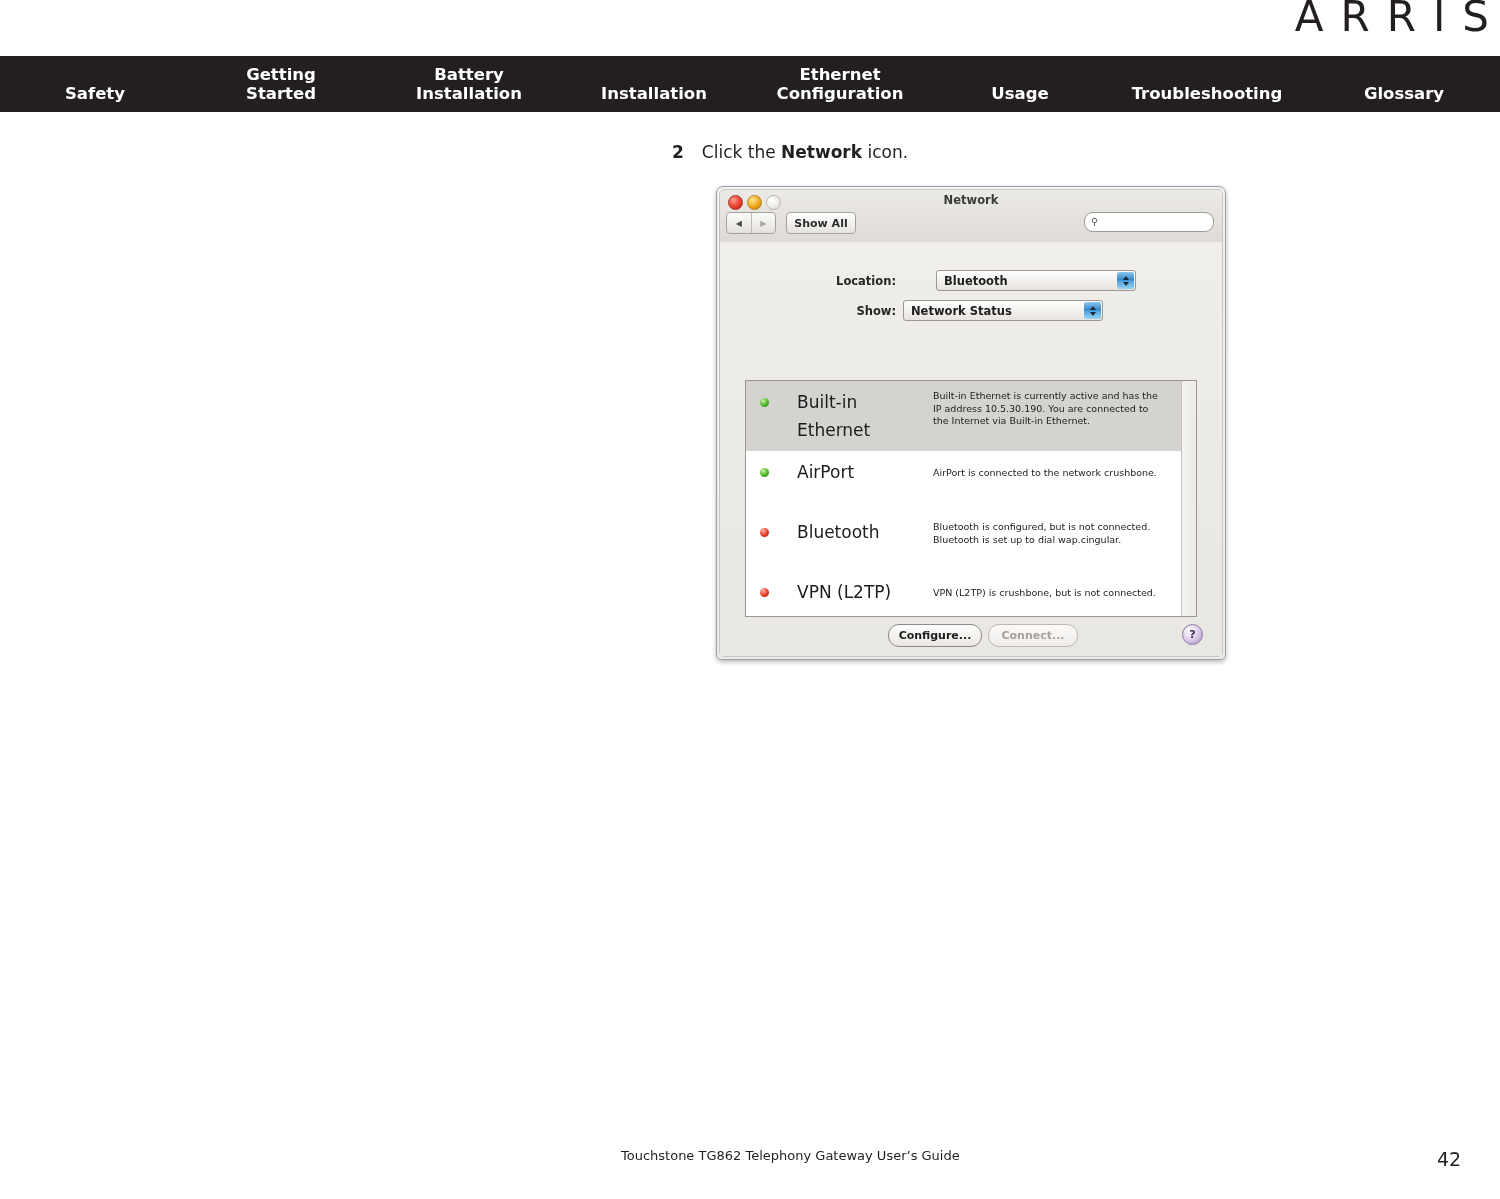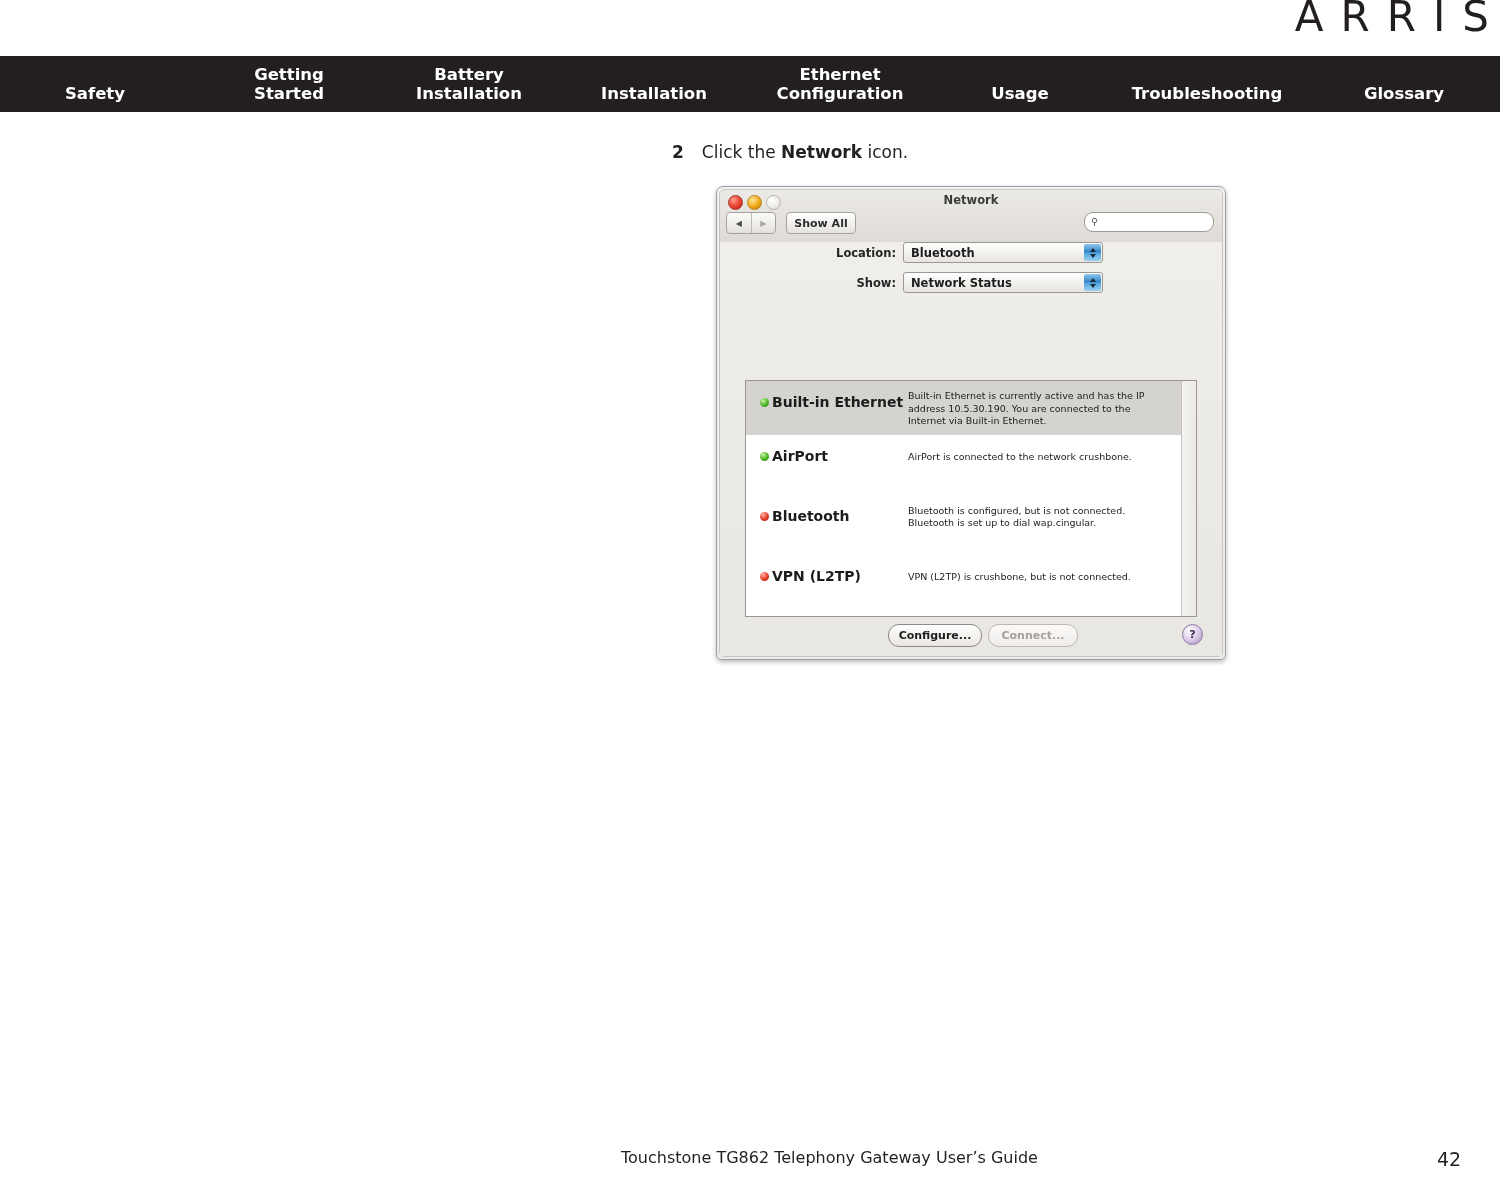--- a/index.html
+++ b/index.html
@@ -236,23 +236,23 @@
   .led {
     width: 9px; height: 9px;
     border-radius: 50%;
     margin: 10px 0 0 14px;
     flex: none;
   }
   .led.green { background: radial-gradient(circle at 35% 30%, #c5f2a0 0%, #4cb526 55%, #2c7d12 100%); }
   .led.red   { background: radial-gradient(circle at 35% 30%, #ffb2a5 0%, #e33b26 55%, #a4190c 100%); }
   .sname {
     width: 136px;
-    margin-left: 3px;
-    font-size: 14px;
-    font-weight: bold;
+    margin-left: 28px;
+    font-size: 17px;
+    font-weight: normal;
     color: #1c1c1c;
     line-height: 28px;
     font-family: "DejaVu Sans", sans-serif;
     flex: none;
   }
   .sdesc {
     flex: 1;
     font-size: 9.5px;
     color: #1c1c1c;
     line-height: 12.5px;
@@ -305,42 +305,42 @@
   .bottombar {
     position: absolute;
     left: 0; right: 0; top: 430px; bottom: 2px;
   }
 
   
   .footer-text {
     position: absolute;
     left: 621px;
     top: 1148px;
-    font-size: 16px;
+    font-size: 13px;
     color: #231f20;
     font-family: "DejaVu Sans", sans-serif;
     white-space: nowrap;
   }
   .footer-page {
     position: absolute;
     left: 1437px;
     top: 1148px;
     font-size: 19px;
     color: #231f20;
     font-family: "DejaVu Sans", sans-serif;
   }
 </style>
 </head>
 <body>
 
 <div class="brand">ARRIS</div>
 
 <div class="navbar">
   <div class="nav-item" style="left:37px;width:116px;">Safety</div>
-  <div class="nav-item" style="left:231px;width:116px;">Getting
+  <div class="nav-item" style="left:223px;width:116px;">Getting
 Started</div>
   <div class="nav-item" style="left:390px;width:158px;">Battery
 Installation</div>
   <div class="nav-item" style="left:580px;width:148px;">Installation</div>
   <div class="nav-item" style="left:760px;width:160px;">Ethernet
 Configuration</div>
   <div class="nav-item" style="left:962px;width:116px;">Usage</div>
   <div class="nav-item" style="left:1110px;width:194px;">Troubleshooting</div>
   <div class="nav-item" style="left:1340px;width:128px;">Glossary</div>
 </div>
@@ -367,21 +367,21 @@
 
       <div class="showall">Show All</div>
 
       <div class="searchbox">
         <span class="search-icon-g">⚲</span>
       </div>
     </div>
 
     <div class="content">
 
-      <div class="popup-row" style="">
+      <div class="popup-row" style="margin-top:28px;gap:33px;">
         <div class="popup-label">Location:</div>
         <div class="popup">
           <span class="popup-value">Bluetooth</span>
           <span class="popup-arrows">
             <span class="arrow-up"></span>
               <span class="arrow-down"></span>
           </span>
         </div>
       </div>
 

